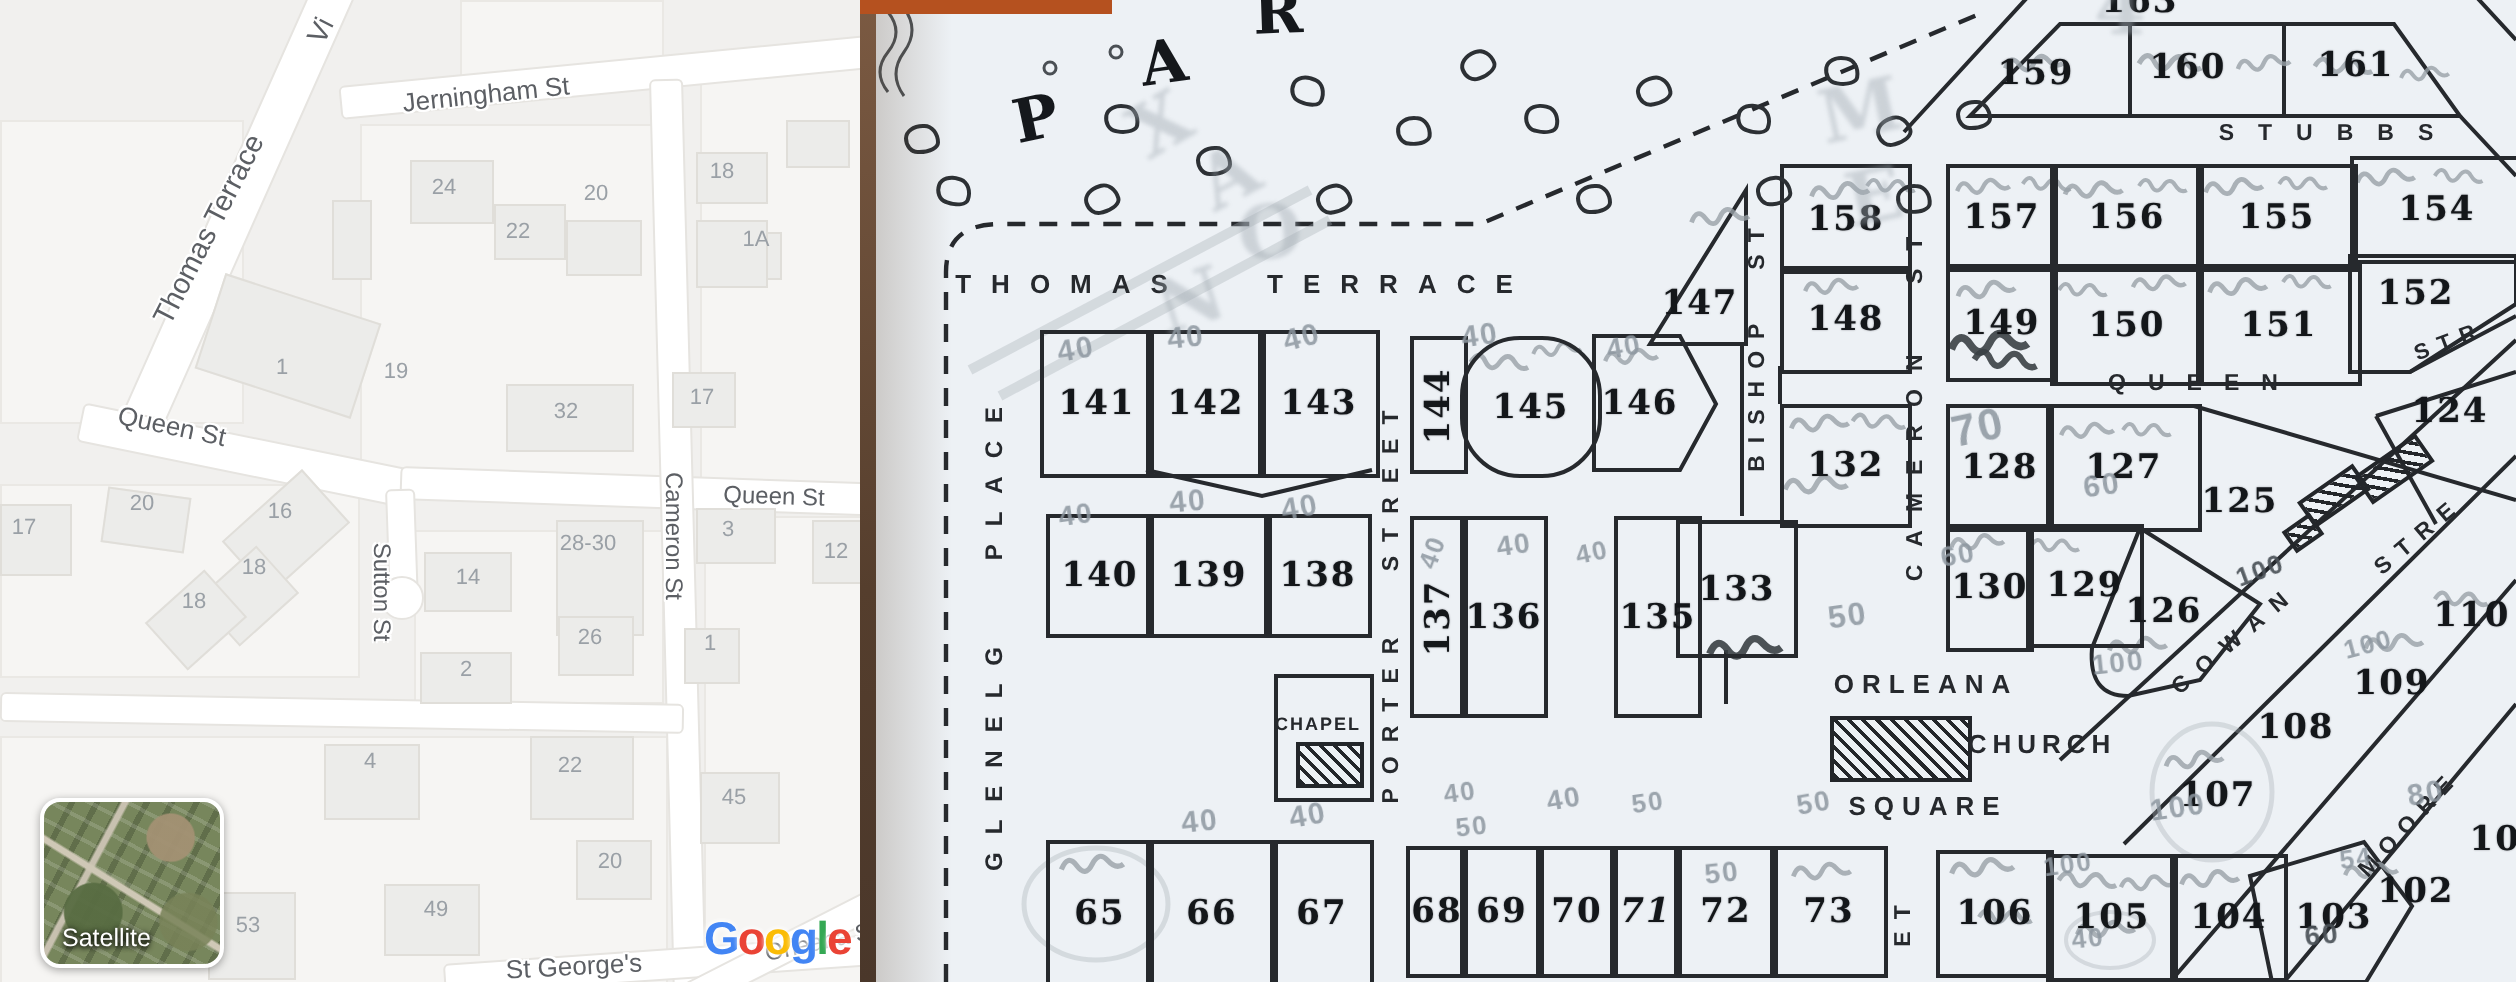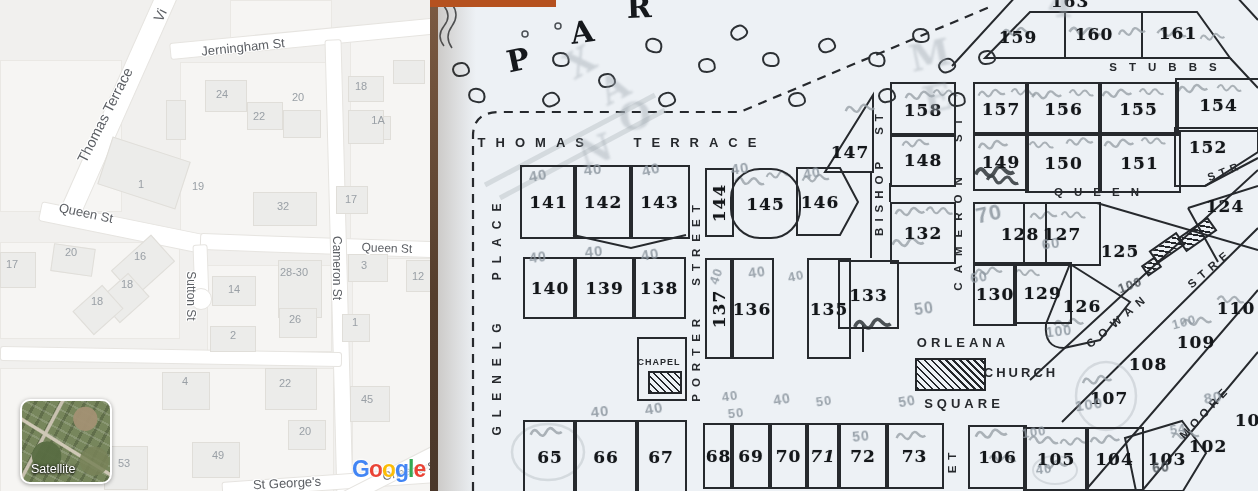--- a/index.html
+++ b/index.html
@@ -287,21 +287,21 @@
       </div>
       <div class="lot" style="left: 595px; top: 132px; width: 73px; height: 57px;">
         <span class="lotnum">150</span>
       </div>
       <div class="lot" style="left: 668px; top: 132px; width: 79px; height: 57px;">
         <span class="lotnum">151</span>
       </div>
       <div class="lot" style="left: 460px; top: 202px; width: 62px; height: 58px;">
         <span class="lotnum">132</span>
       </div>
-      <div class="lot" style="left: 543px; top: 202px; width: 50px; height: 60px; padding-left: 20px;">
+      <div class="lot" style="left: 543px; top: 202px; width: 50px; height: 60px;">
         <span class="lotnum">128</span>
       </div>
       <div class="lot" style="left: 593px; top: 202px; width: 74px; height: 60px;">
         <span class="lotnum">127</span>
       </div>
       <div class="lot" style="left: 408px; top: 260px; width: 57px; height: 65px;">
         <span class="lotnum">133</span>
       </div>
       <div class="lot" style="left: 543px; top: 262px; width: 40px; height: 60px;">
         <span class="lotnum">130</span>

